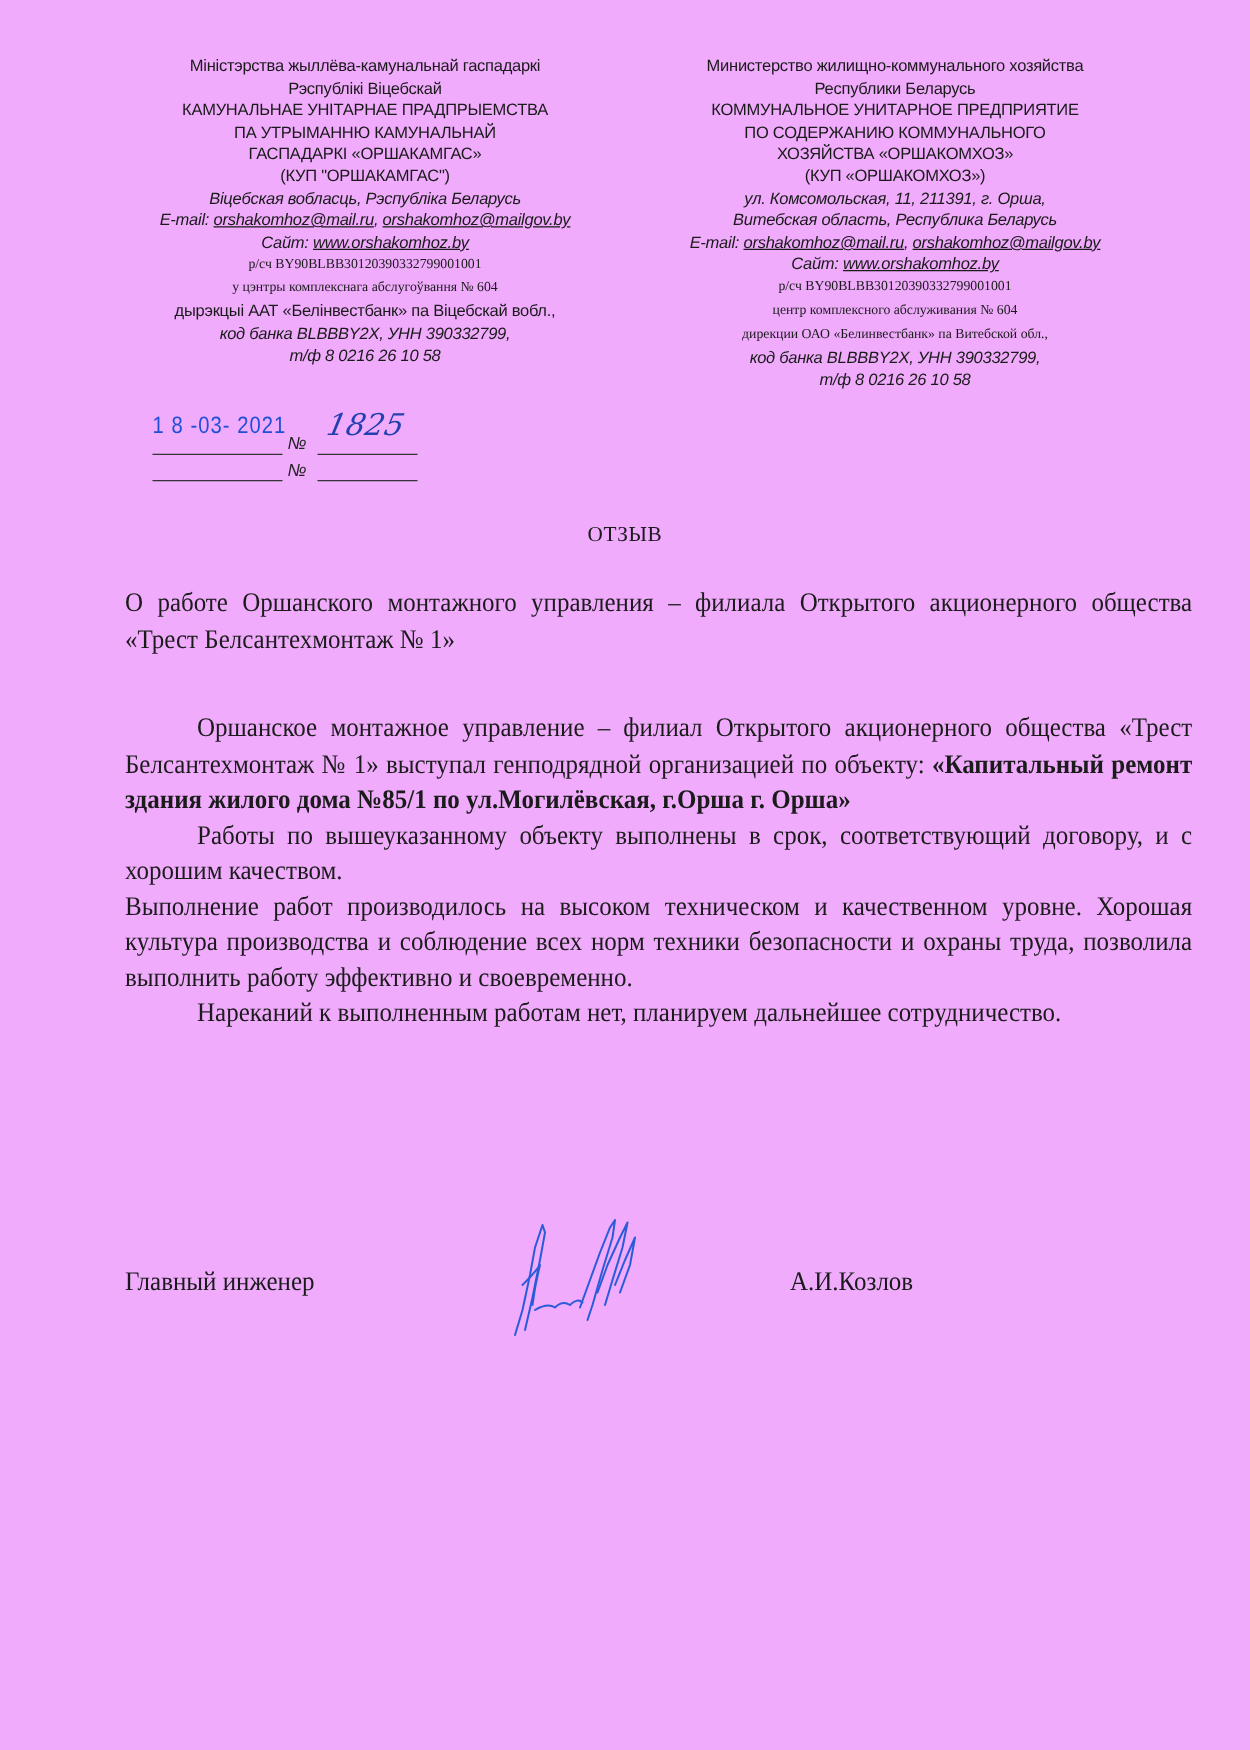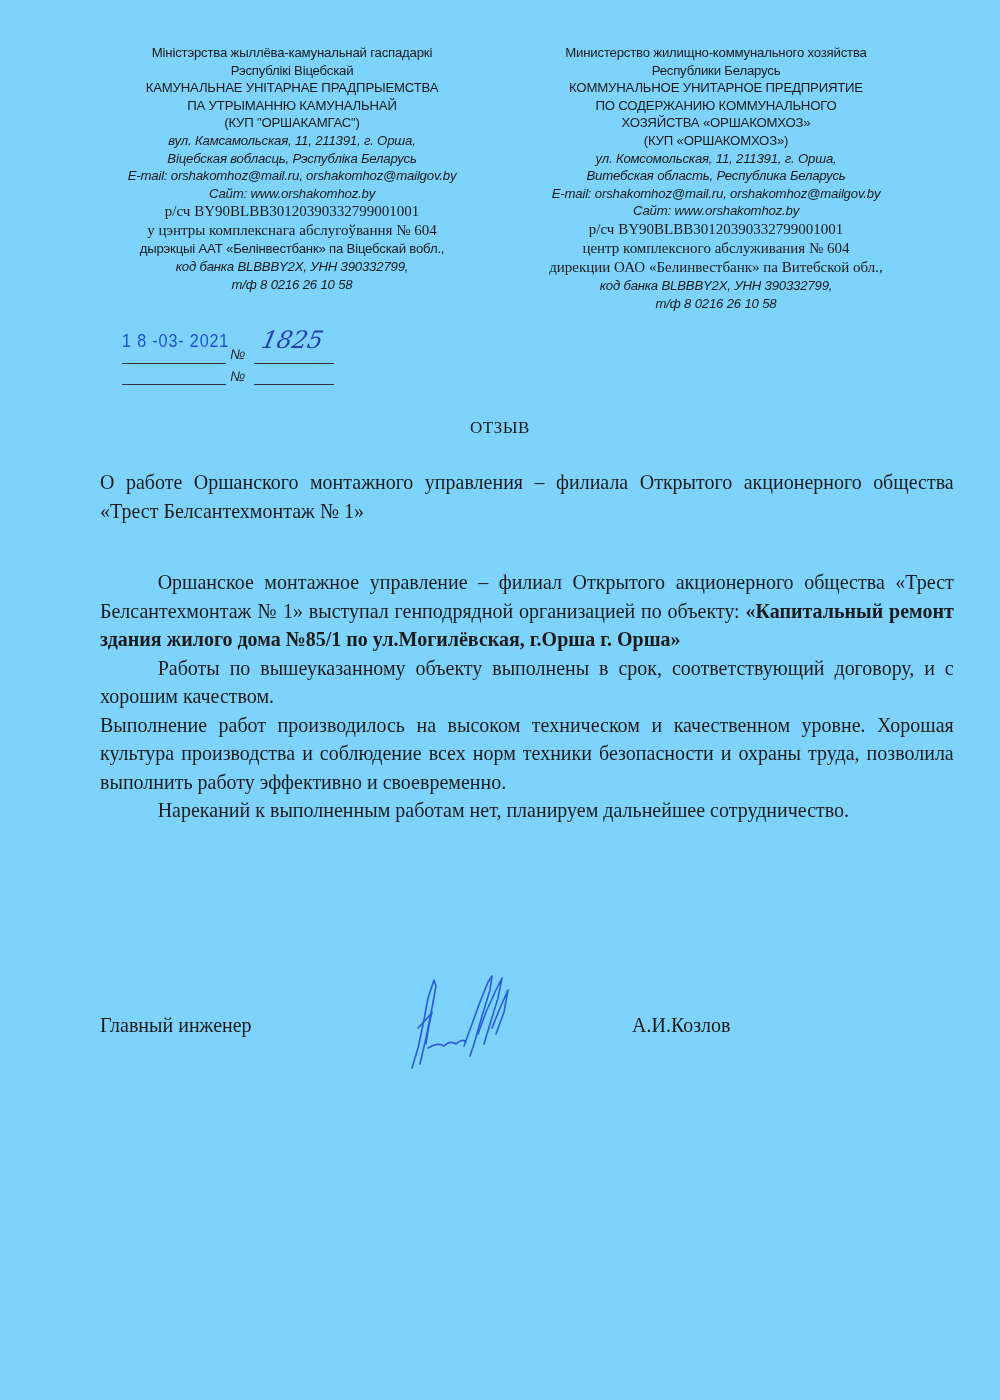--- a/index.html
+++ b/index.html
@@ -1,26 +1,26 @@
 <!DOCTYPE html>
 <html><head>
 <meta charset="utf-8">
 <style>
   html, body { margin: 0; padding: 0; background: #ffffff; }
   body { width: 1000px; height: 1400px; position: relative; overflow: hidden; color: #1a1a1a; }
-  .page { position: absolute; left: 0; top: 0; width: 1000px; height: 1400px; background: #7dd3fc; }
+  .page { position: absolute; left: 0; top: 0; width: 1000px; height: 1400px; background: #f0abfc; }
 
   
   .lh { position: absolute; top: 44px; text-align: center; font-family: "Liberation Sans", sans-serif; font-size: 13.2px; line-height: 17.6px; letter-spacing: -0.2px; }
   .lh-left { left: 92px; width: 400px; }
   .lh-right { left: 516px; width: 400px; }
   .lh .line { display: block; white-space: nowrap; }
   .lh .it { font-style: italic; }
-  .lh .u { }
-  .lh .serif { font-family: "Liberation Serif", serif; font-size: 15px; line-height: 19px; letter-spacing: 0; }
+  .lh .u { text-decoration: underline; }
+  .lh .serif { font-family: "Liberation Serif", serif; font-size: 11px; line-height: 19px; letter-spacing: 0; }
 
   
   .reg { position: absolute; left: 78px; top: 330px; width: 220px; height: 60px; margin-left: 44px; }
   .reg .date { position: absolute; left: 0; top: 0; font-family: "Liberation Sans", sans-serif; font-size: 19px; color: #1e4fd6; letter-spacing: 1px; transform: scaleX(0.85); transform-origin: left; white-space: nowrap; }
   .reg .num-label { position: absolute; font-family: "Liberation Sans", sans-serif; font-size: 14px; font-style: italic; color: #222; }
   .reg .n1 { left: 108px; top: 16px; }
   .reg .n2 { left: 108px; top: 38px; }
   .reg .ln { position: absolute; height: 1px; background: #333; }
   .reg .l1 { left: 0; top: 33px; width: 104px; }
   .reg .l2 { left: 132px; top: 33px; width: 80px; }
@@ -45,22 +45,22 @@
 </head>
 <body>
 
 <div class="page">
 
   <div class="lh lh-left">
     <span class="line">Міністэрства жыллёва-камунальнай гаспадаркі</span>
     <span class="line">Рэспублікі Віцебскай</span>
     <span class="line">КАМУНАЛЬНАЕ  УНІТАРНАЕ ПРАДПРЫЕМСТВА</span>
     <span class="line">ПА УТРЫМАННЮ КАМУНАЛЬНАЙ</span>
+    <span class="line">ГАСПАДАРКІ «ОРШАКАМГАС»</span>
     <span class="line">(КУП "ОРШАКАМГАС")</span>
-    <span class="line it">вул. Камсамольская, 11, 211391, г. Орша,</span>
     <span class="line it">Віцебская вобласць, Рэспубліка Беларусь</span>
     <span class="line it">
       <span>E-mail:</span>
       <span class="u">orshakomhoz@mail.ru</span>,
       <span class="u">orshakomhoz@mailgov.by</span>
     </span>
     <span class="line it">
       <span>Сайт:</span>
       <span class="u">www.orshakomhoz.by</span>
     </span>

